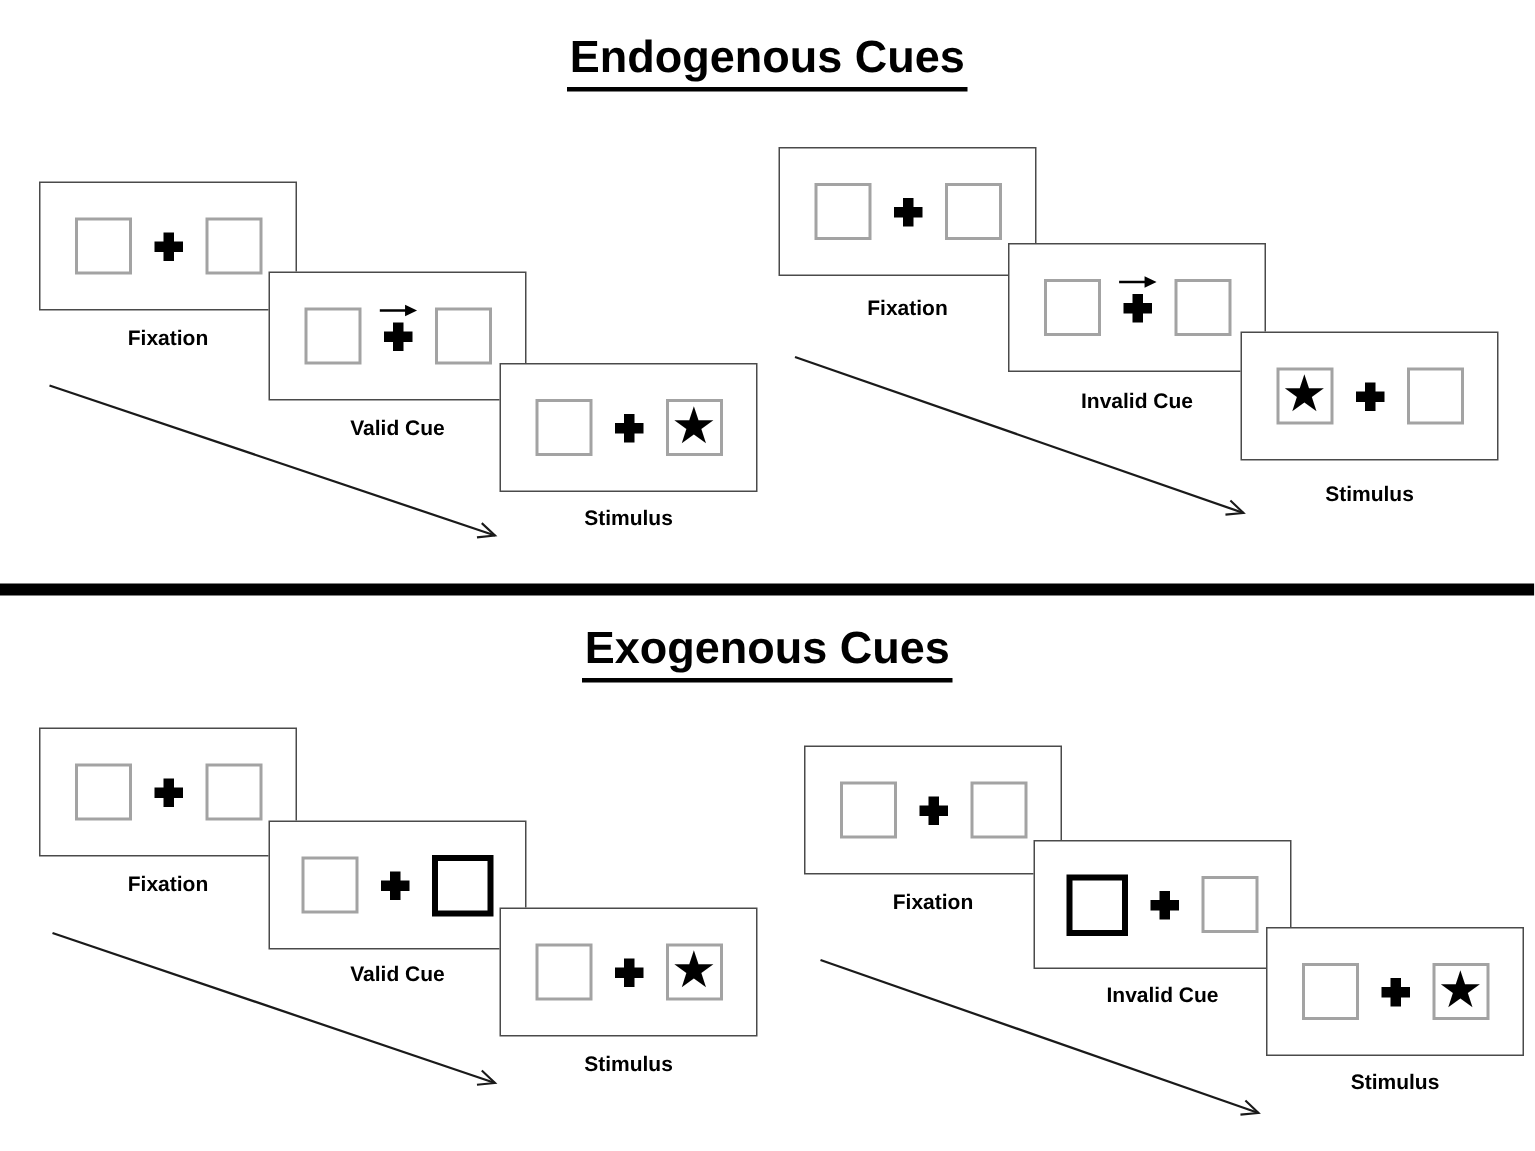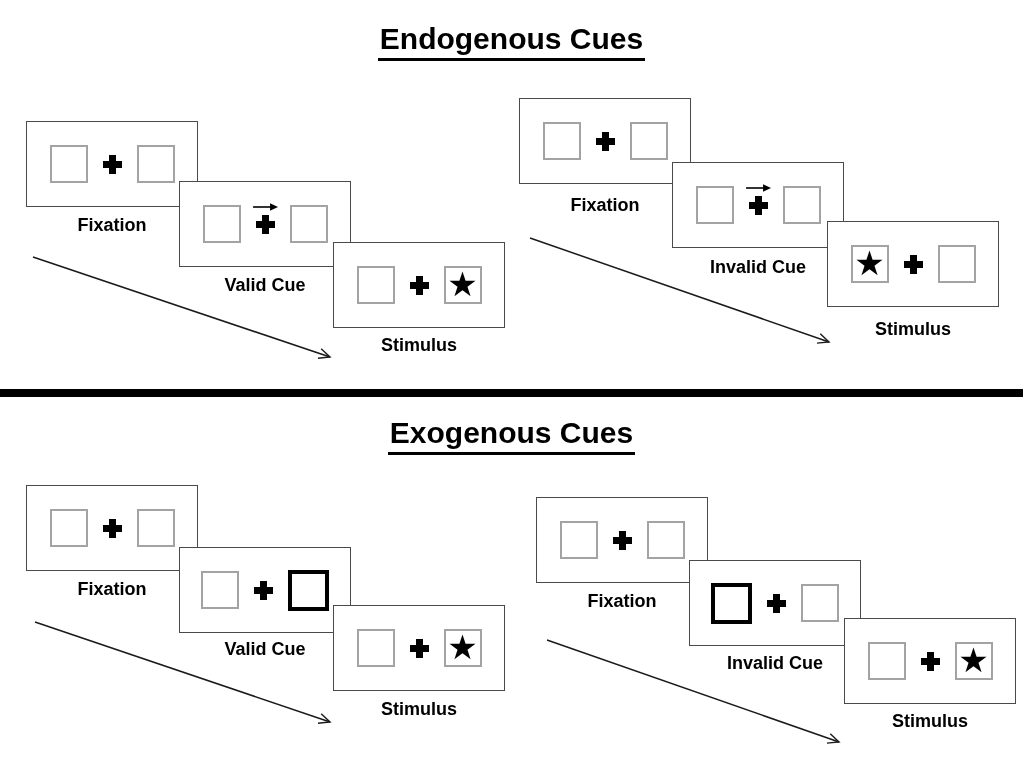--- a/index.html
+++ b/index.html
@@ -93,21 +93,21 @@
   .cue-arrow {
     position: absolute;
     left: 50%;
     transform: translateX(-46%);
     bottom: calc(50% + 12px);
   }
   .label {
     position: absolute;
     width: 172px;
     text-align: center;
-    font-size: 18px;
+    font-size: 14px;
     font-weight: bold;
     color: #000;
     line-height: 22px;
   }
   .arrows {
     position: absolute;
     left: 0;
     top: 0;
     pointer-events: none;
   }

